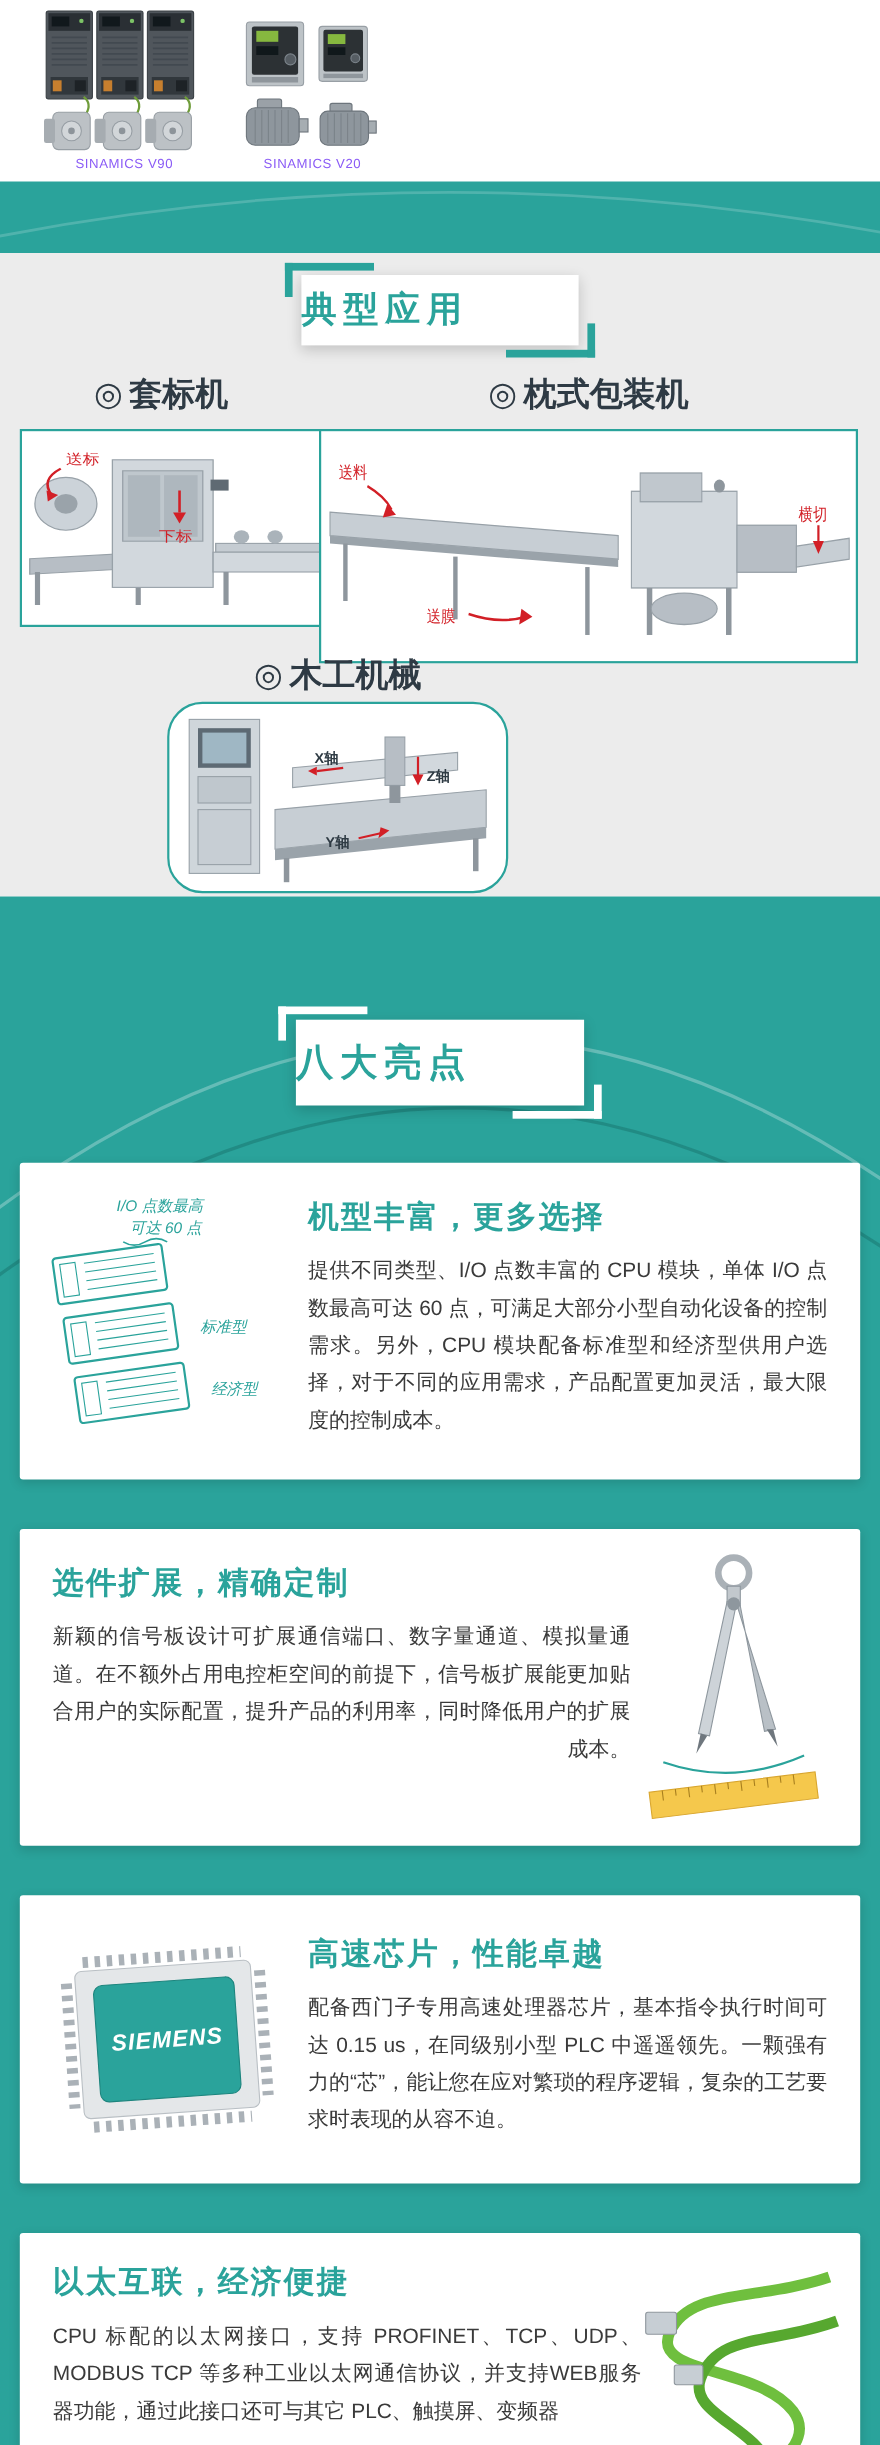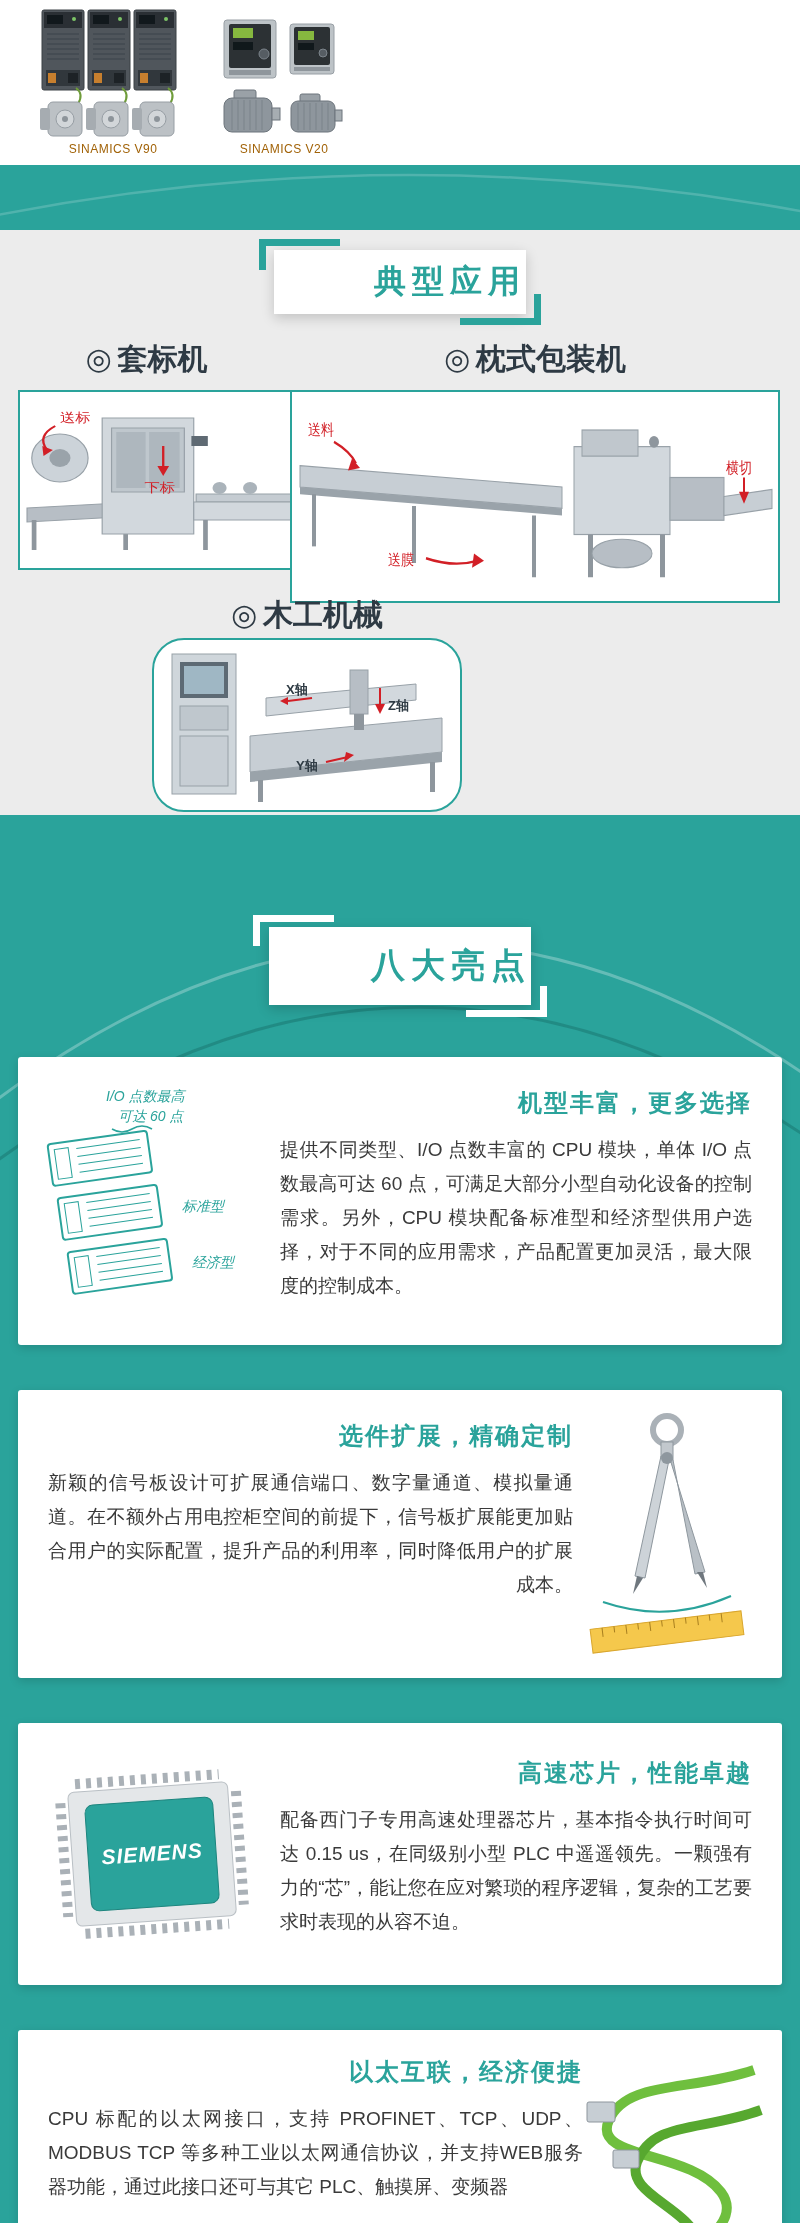--- a/index.html
+++ b/index.html
@@ -7,33 +7,33 @@
   html,body { width:800px; }
   body {
     position:relative; width:800px; height:2223px; overflow:hidden;
     background:#ffffff; font-family:"Liberation Sans","DejaVu Sans",sans-serif;
   }
   section { position:absolute; left:0; width:800px; }
 
   
   .top-products { top:0; height:165px; background:#fff; }
   .top-products svg { position:absolute; top:0; left:0; }
-  .prod-label { position:absolute; top:142px; font-size:12px; color:#a16207; text-align:center; letter-spacing:.5px; }
+  .prod-label { position:absolute; top:142px; font-size:12px; color:#8b5cf6; text-align:center; letter-spacing:.5px; }
   .prod-label.v90 { left:34px; width:158px; }
   .prod-label.v20 { left:210px; width:148px; }
 
   
   .teal-band { position:absolute; top:165px; left:0; width:800px; height:65px; background:var(--teal); overflow:hidden; }
 
   
   .apps { top:230px; height:585px; background:#ececec; }
 
   .banner {
     position:absolute; left:50%; transform:translateX(-50%);
-    background:#fff; display:flex; align-items:center; justify-content:flex-end;
+    background:#fff; display:flex; align-items:center; justify-content:flex-start;
     box-shadow:0 4px 12px rgba(0,0,0,.18);
   }
   .banner .banner-text { font-weight:bold; color:var(--teal); letter-spacing:6px; }
   .banner::before, .banner::after { content:""; position:absolute; width:74px; height:24px; }
   .banner.teal-deco::before { top:-11px; left:-15px; border-top:7px solid var(--teal); border-left:7px solid var(--teal); }
   .banner.teal-deco::after  { bottom:-11px; right:-15px; border-bottom:7px solid var(--teal); border-right:7px solid var(--teal); }
   .banner.white-deco::before { top:-12px; left:-16px; border-top:7px solid #fff; border-left:7px solid #fff; }
   .banner.white-deco::after  { bottom:-12px; right:-16px; border-bottom:7px solid #fff; border-right:7px solid #fff; }
   .apps .banner { top:20px; width:252px; height:64px; }
   .apps .banner .banner-text { font-size:32px; }
@@ -58,21 +58,21 @@
 
   .card {
     position:absolute; left:18px; width:764px; background:#fff; border-radius:3px;
     box-shadow:0 3px 10px rgba(0,0,0,.15);
   }
   .card1 { top:242px;  height:288px; }
   .card2 { top:575px;  height:288px; }
   .card3 { top:908px;  height:262px; }
   .card4 { top:1215px; height:430px; }
 
-  .card h3 { font-size:24px; color:var(--teal); text-align:right; letter-spacing:2px; margin-bottom:14px; }
+  .card h3 { font-size:28px; color:var(--teal); text-align:left; letter-spacing:2px; margin-bottom:14px; }
   .card p  { font-size:19px; line-height:34px; color:var(--body); text-align:justify; }
   .card-text { position:absolute; }
   .card1 .card-text { left:262px; right:30px; top:30px; }
   .card2 .card-text { left:30px; width:525px; top:30px; }
   .card2 p { text-align-last:right; }
   .card3 .card-text { left:262px; right:30px; top:34px; }
   .card4 .card-text { left:30px; width:535px; top:26px; }
 
   .sketch  { position:absolute; left:24px;  top:24px; width:222px; height:240px; }
   .compass { position:absolute; right:22px; top:14px; width:185px; height:258px; }

